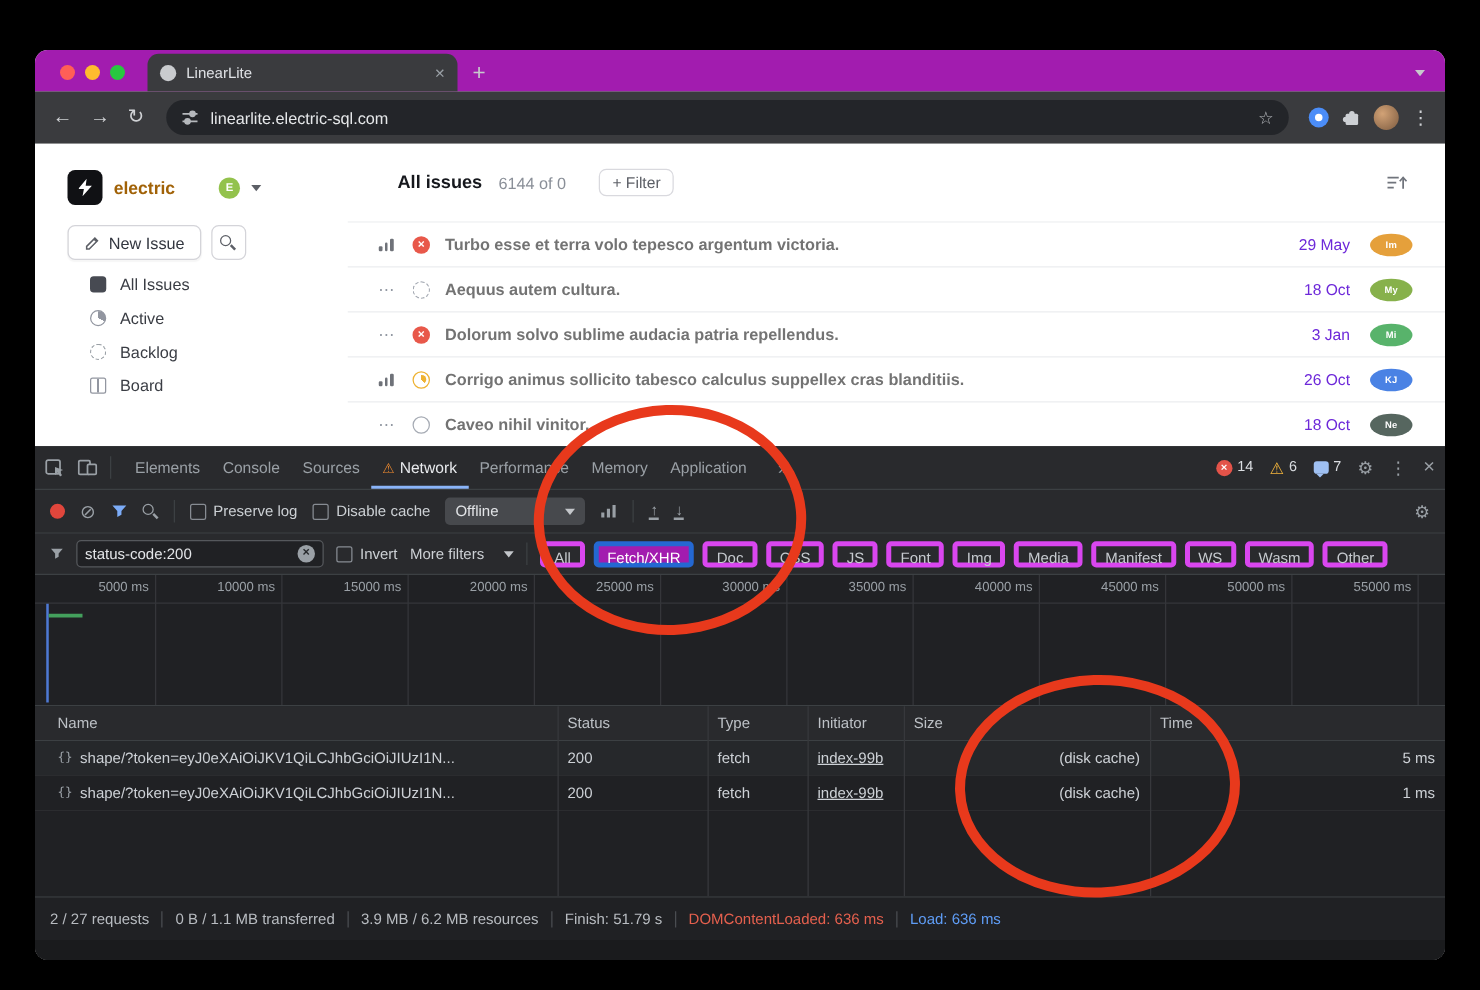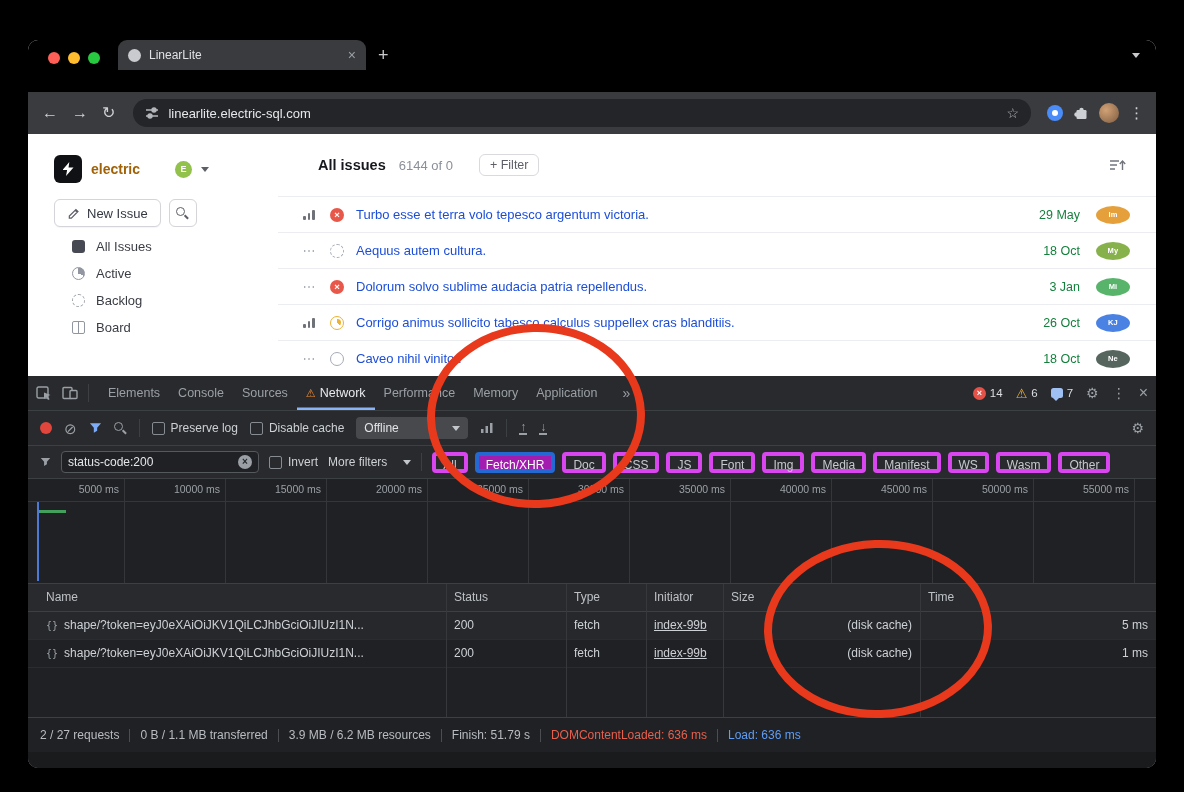--- a/index.html
+++ b/index.html
@@ -2,21 +2,21 @@
 <html><head>
 <meta charset="utf-8">
 <style>
   html,body{margin:0;padding:0;background:#000;width:1184px;height:792px;overflow:hidden;
     font-family:"Liberation Sans",sans-serif;-webkit-font-smoothing:antialiased;}
   .stage{position:relative;width:1184px;height:792px;background:#000;}
   .window{position:absolute;left:28px;top:40px;width:1128px;height:728px;border-radius:10px;
     overflow:hidden;display:flex;flex-direction:column;background:#fff;box-shadow:0 18px 60px rgba(0,0,0,.65);}
 
   
-  .tabstrip{height:52px;background:#000000;display:flex;align-items:flex-start;flex:none;position:relative;}
+  .tabstrip{height:33px;background:#a21caf;display:flex;align-items:flex-end;flex:none;position:relative;}
   .traffic{position:absolute;left:20px;top:12px;display:flex;gap:8px;}
   .tl{width:12px;height:12px;border-radius:50%;display:inline-block;}
   .tl.red{background:#ff5f57}.tl.yel{background:#febc2e}.tl.grn{background:#28c840}
   .tab{margin-left:90px;width:228px;height:30px;background:#3a3b3e;border-radius:9px 9px 0 0;
     display:flex;align-items:center;padding:0 10px;gap:8px;}
   .favicon{width:13px;height:13px;border-radius:50%;background:#c9cbce;flex:none;}
   .tab-title{flex:1;font-size:12px;color:#dfe1e5;white-space:nowrap;overflow:hidden;}
   .tab-close{color:#9aa0a6;font-size:14px;line-height:14px;}
   .newtab{color:#c7c9cc;font-size:18px;line-height:30px;margin-left:12px;}
   .tabsearch{margin-left:auto;margin-right:16px;height:30px;display:flex;align-items:center;}
@@ -82,22 +82,22 @@
     color:#9298a2;font-size:13px;line-height:10px;}
   .pri i{display:block;width:2.5px;background:#6f7279;border-radius:1px;}
   .pri .pb1{height:4px}.pri .pb2{height:7px}.pri .pb3{height:10px}
   .st{width:14px;height:14px;border-radius:50%;box-sizing:border-box;flex:none;position:relative;}
   .st-cancelled{background:#e8584a;color:#fff;font-size:9.5px;line-height:14px;text-align:center;font-weight:700;}
   .st-backlog{border:1.5px dashed #a6abb4;}
   .st-todo{border:1.5px solid #a6abb4;}
   .st-in_progress{border:1.5px solid #eeb232;}
   .st-in_progress::after{content:"";position:absolute;inset:2.2px;border-radius:50%;
     background:conic-gradient(#eeb232 0 38%,transparent 38% 100%);}
-  .issue-title{font-size:13px;color:#1d4ed8;font-weight:400;white-space:nowrap;overflow:hidden;text-overflow:ellipsis;}
-  .issue-date{font-size:12.5px;color:#15803d;margin-left:auto;flex:none;padding-right:4px;}
+  .issue-title{font-size:13px;color:#737373;font-weight:700;white-space:nowrap;overflow:hidden;text-overflow:ellipsis;}
+  .issue-date{font-size:12.5px;color:#6d28d9;margin-left:auto;flex:none;padding-right:4px;}
   .avatar{width:34px;height:18px;border-radius:50%;color:#fff;font-size:7.5px;font-weight:700;
     display:flex;align-items:center;justify-content:center;flex:none;letter-spacing:.2px;}
 
   
   .devtools{flex:1;background:#202124;color:#e8eaed;font-size:12px;display:flex;flex-direction:column;min-height:0;}
   .vdiv{width:1px;height:18px;background:#3c4043;flex:none;}
   .dt-tabbar{height:34px;background:#292a2d;border-bottom:1px solid #3c4043;display:flex;align-items:center;
     padding:0 8px;gap:10px;flex:none;}
   .dt-ic{display:flex;align-items:center;color:#9aa0a6;}
   .dt-tabs{display:flex;align-items:stretch;height:34px;}

